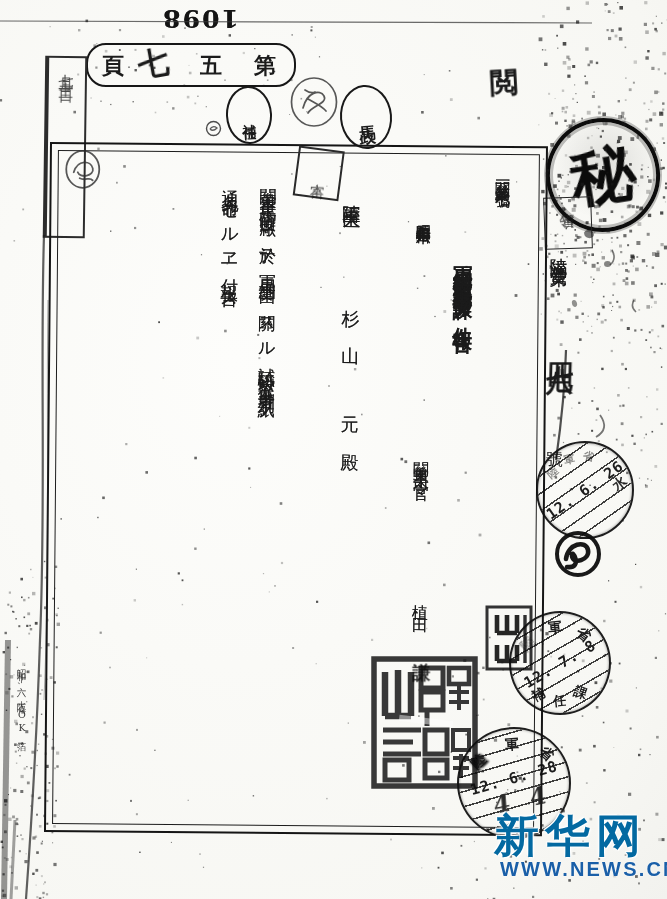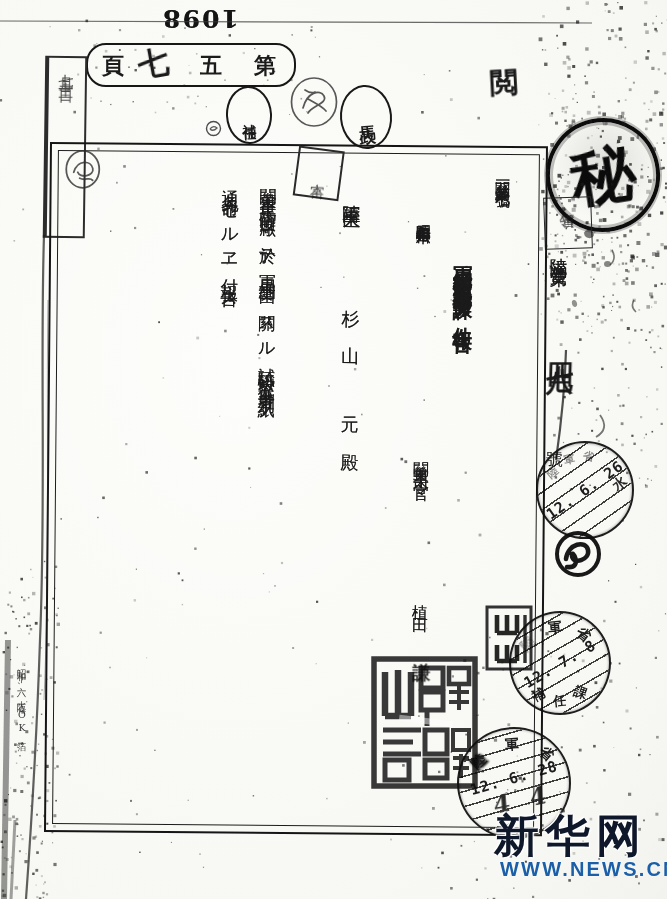--- a/index.html
+++ b/index.html
@@ -109,21 +109,21 @@
     transform:rotate(7deg);display:flex;align-items:center;justify-content:center}
   #miyamoto-seal .v{font-size:14px;opacity:.75;filter:blur(.3px);transform:rotate(-4deg)}
   #corner-seal{position:absolute;left:12px;top:4px}
 
   
   #big-seal{left:371px;top:656px;z-index:2;opacity:.92}
 
   
   #printer-mark{left:17px;top:662px;font-size:9.5px;letter-spacing:2px;color:#262626;opacity:.9}
   #wm-logo{left:494px;top:806px;font-family:Liberation Mono, monospace;font-weight:900;
-    font-size:45px;letter-spacing:6px;color:#0f172a;z-index:9;
+    font-size:45px;letter-spacing:6px;color:#0369a1;z-index:9;
     text-shadow:0 0 2px #fff,0 0 4px #fff,1px 1px 0 #fff,-1px -1px 0 #fff}
   #wm-url{left:500px;top:858px;font-family:"Liberation Sans","DejaVu Sans",sans-serif;font-weight:700;
     font-size:20px;letter-spacing:2.2px;color:#1a5fa8;z-index:9;text-shadow:0 0 2px #fff}
 
   #artifacts,#noise{left:0;top:0;width:667px;height:899px;pointer-events:none;z-index:8}
   .blot{position:absolute;background:#111;border-radius:50%;z-index:4}
 </style>
 </head>
 <body>
 

